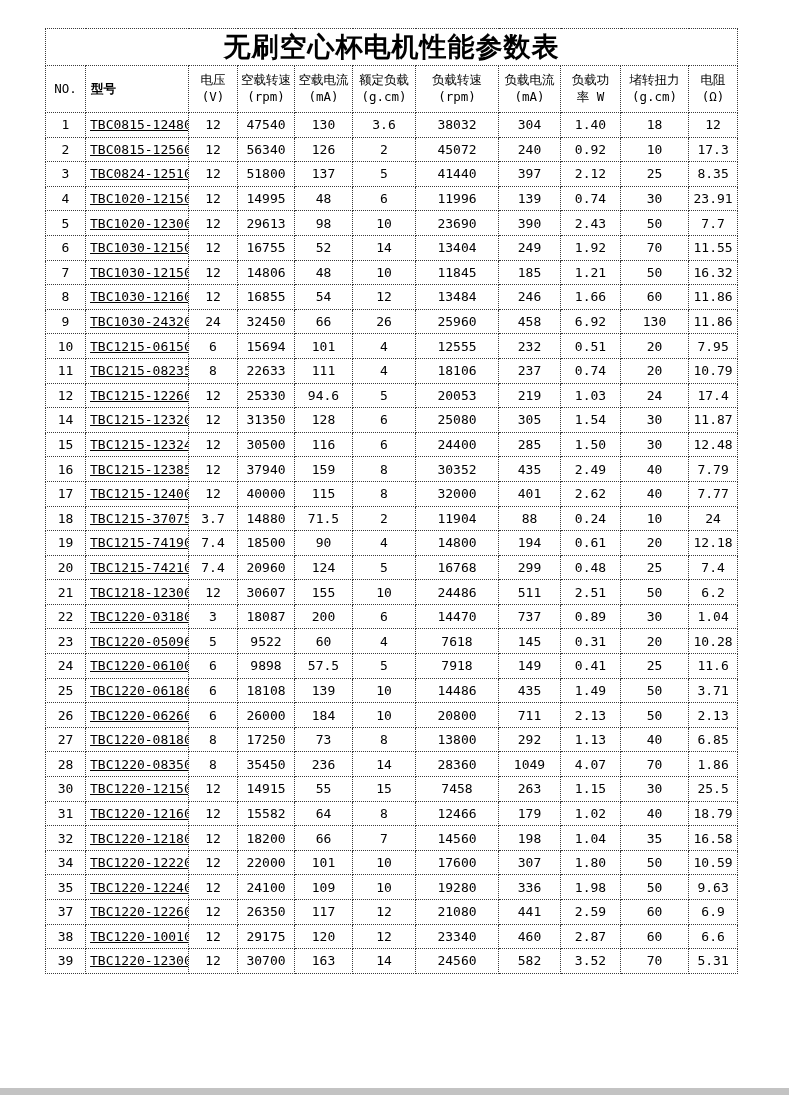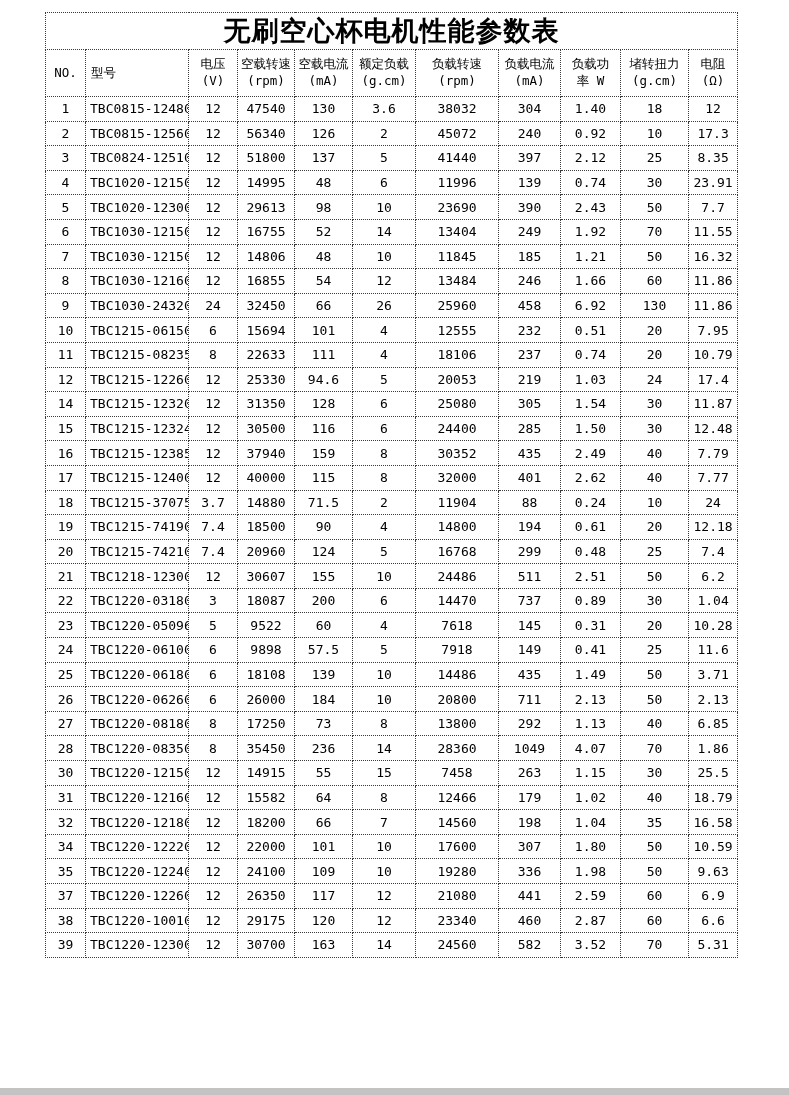--- a/index.html
+++ b/index.html
@@ -5,21 +5,21 @@
   html, body {
     margin: 0; padding: 0;
     width: 789px; height: 1095px;
     background: #ffffff;
     overflow: hidden;
     font-family: "DejaVu Sans Mono", monospace;
     color: #000000;
   }
   .page {
     position: absolute;
-    left: 45px; top: 12px;
+    left: 45px; top: 28px;
     width: 694px;
   }
   table.spec {
     border-collapse: collapse;
     table-layout: fixed;
     width: 692px;
   }
   table.spec td, table.spec th {
     border: 1px dotted #3a3a3a;
     padding: 0;
@@ -39,30 +39,32 @@
     height: 46px;
     font-weight: normal;
     font-size: 12.5px;
     line-height: 1.35;
     text-align: center;
     vertical-align: middle;
   }
   tr.header-row th.col-model {
     text-align: left;
     padding-left: 5px;
+    font-weight: bold;
   }
   tr.data-row td {
     height: 23.6px;
     font-size: 13px;
     text-align: center;
     vertical-align: middle;
   }
   tr.data-row td.col-model {
     text-align: left;
     padding-left: 4px;
+    text-decoration: underline;
   }
   .bottom-bar {
     position: absolute;
     left: 0; top: 1088px;
     width: 789px; height: 7px;
     background: #c3c3c3;
   }
 </style>
 </head>
 <body>

